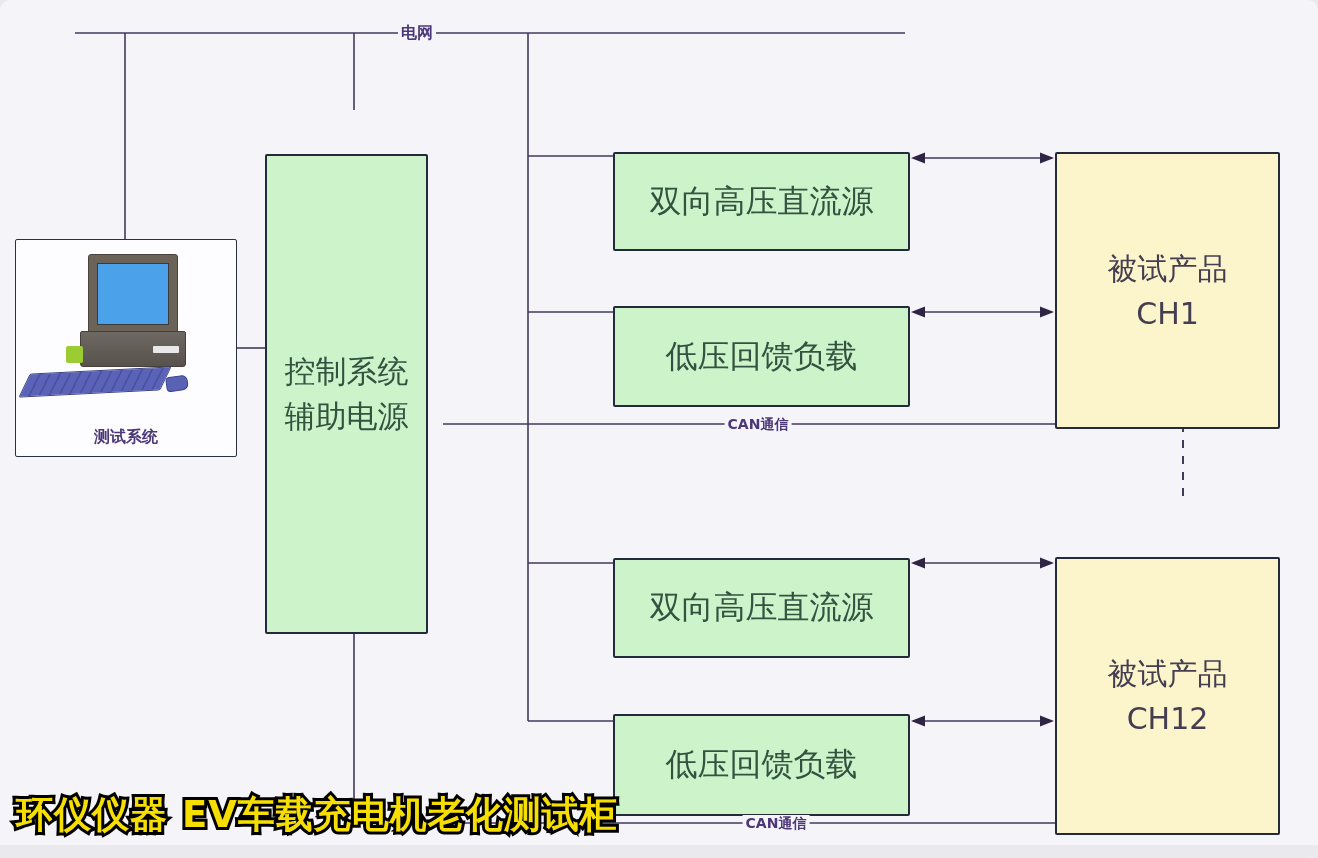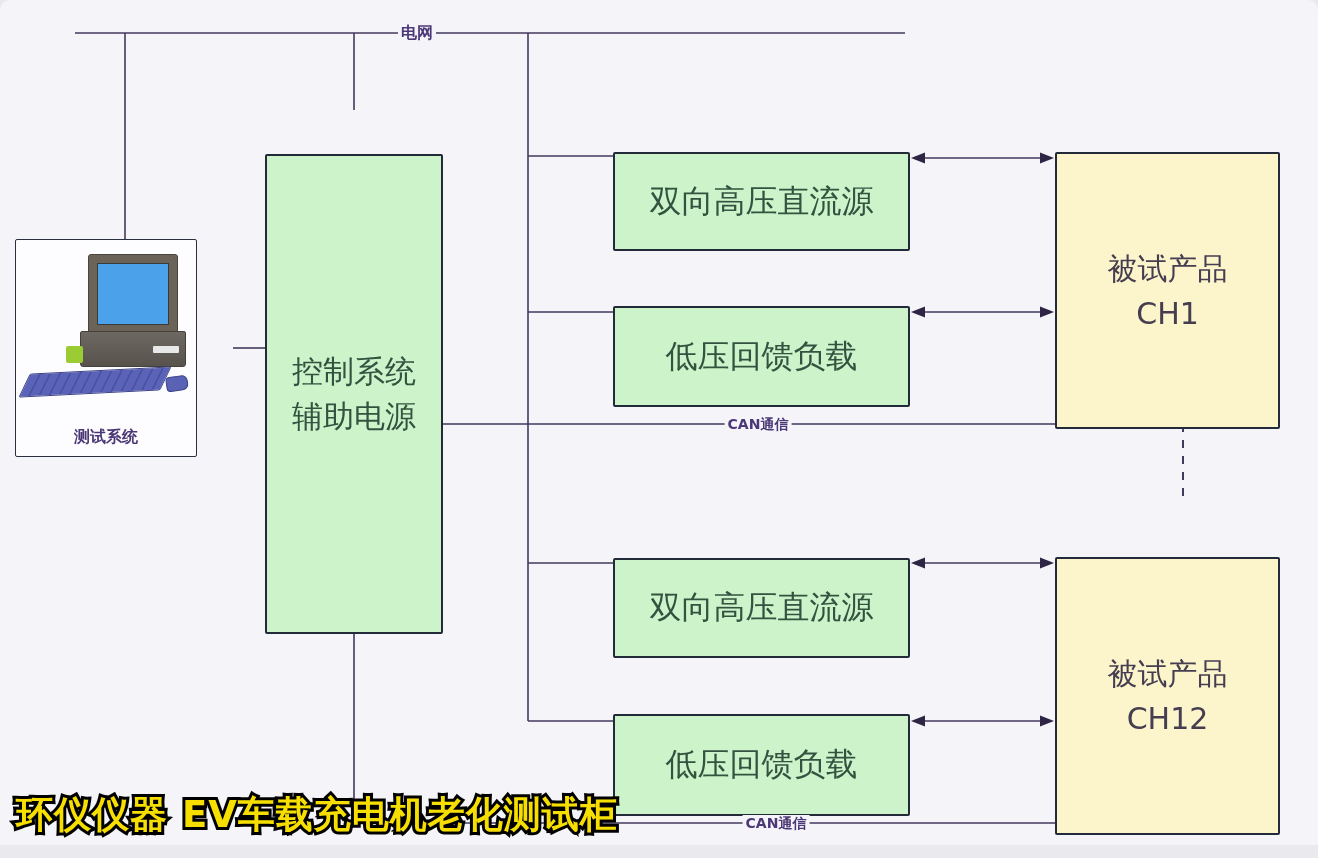--- a/index.html
+++ b/index.html
@@ -21,30 +21,30 @@
     border:2px solid var(--box-border,#232b3a);
     border-radius:2px;
     display:flex;flex-direction:column;align-items:center;justify-content:center;
     text-align:center;
     margin-top:44px;
   }
   .green{background:var(--green-fill,#cdf3ca);color:var(--green-text,#33523f);}
   .yellow{background:var(--yellow-fill,#fcf5cc);color:var(--dut-text,#453d50);}
   .node span{display:block;}
 
-  .control-node{left:265px;top:110px;width:178px;height:480px;font-size:31px;line-height:1.45;font-weight:500;}
+  .control-node{left:265px;top:110px;width:163px;height:480px;font-size:31px;line-height:1.45;font-weight:500;}
   .dc1{left:613px;top:108px;width:297px;height:99px;font-size:32px;}
   .lv1{left:613px;top:262px;width:297px;height:101px;font-size:32px;}
   .dc2{left:613px;top:514px;width:297px;height:100px;font-size:32px;}
   .lv2{left:613px;top:670px;width:297px;height:102px;font-size:32px;}
   .ch1{left:1055px;top:108px;width:225px;height:277px;font-size:30px;line-height:1.5;}
   .ch12{left:1055px;top:513px;width:225px;height:278px;font-size:30px;line-height:1.5;}
 
   .computer-node{
-    position:absolute;left:15px;top:239px;width:182px;height:218px;
+    position:absolute;left:15px;top:239px;width:222px;height:218px;
     box-sizing:border-box;border:1.5px solid #2a3040;border-radius:2px;
     background:#fdfdff;
   }
   .computer{position:absolute;left:0;top:0;width:100%;height:100%;}
   .monitor{
     position:absolute;left:72px;top:14px;width:88px;height:77px;
     background:#6b6258;border-radius:3px 3px 0 0;
     border:1px solid #4a443c;
     display:flex;align-items:center;justify-content:center;
   }

